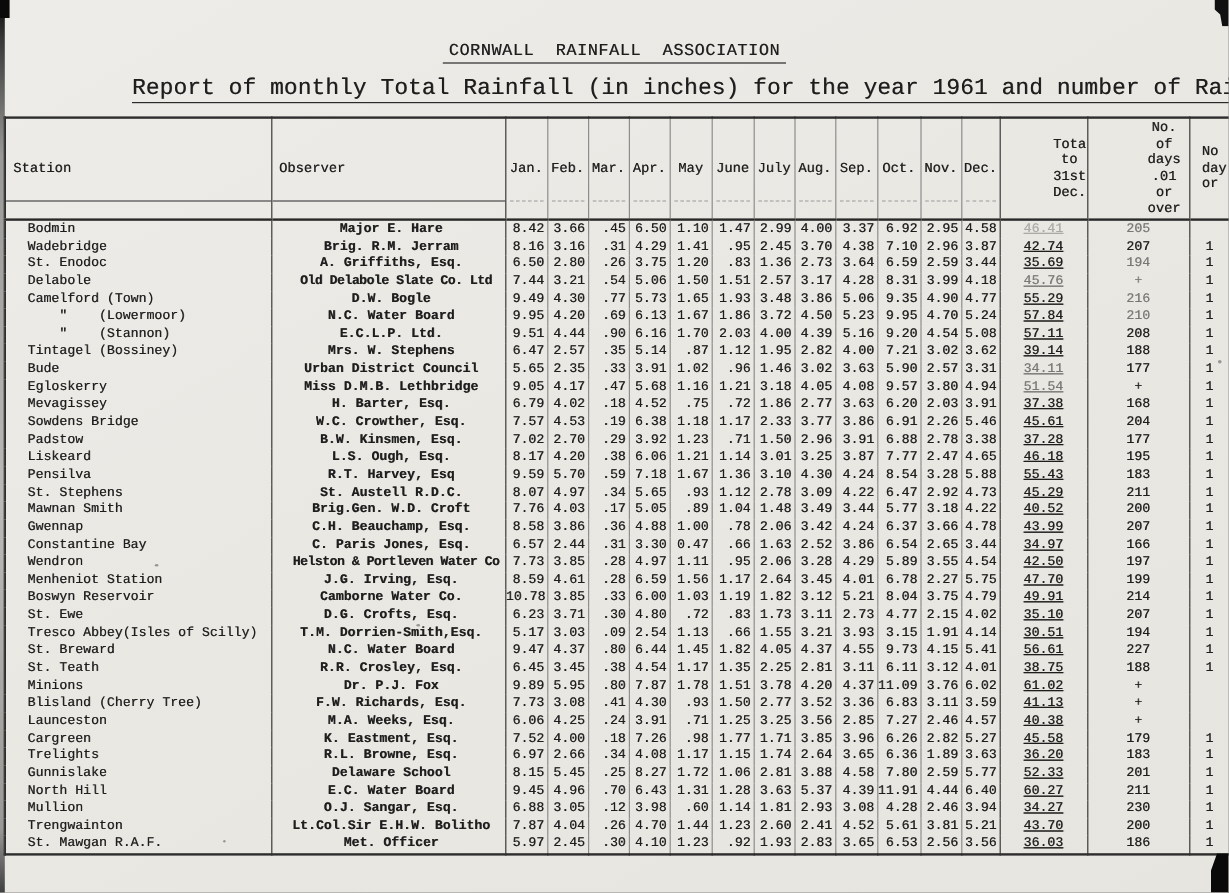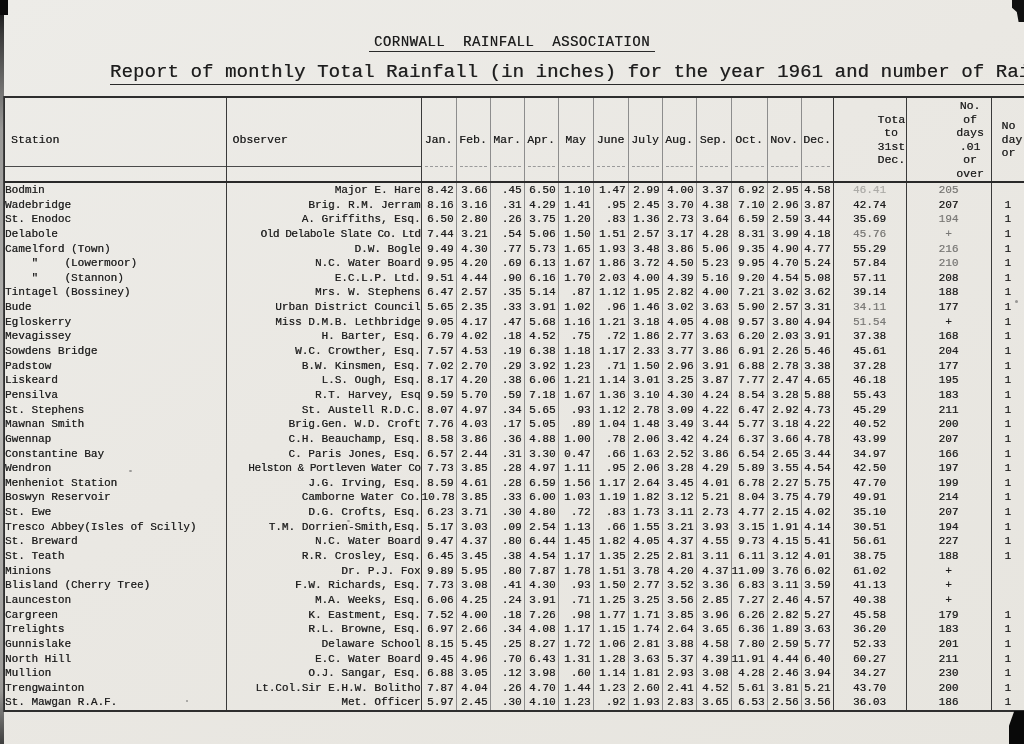--- a/index.html
+++ b/index.html
@@ -37,26 +37,26 @@
     content:'';position:absolute;left:0;right:0;bottom:14px;border-top:1px solid #4a4a4a;
   }
   th.h-month{text-align:center;border-right:1px solid #8d8d8d;margin-top:28px;}
   th.h-month::after{
     content:'';position:absolute;left:3px;right:3px;bottom:14px;border-top:1px dashed #9a9a9a;
   }
   th.h-month-last{border-right:1px solid #3a3a3a;}
   th.h-total,th.h-days{text-align:center;border-right:1px solid #3a3a3a;padding-left:44px;}
   th.h-cut{text-align:left;padding-left:10px;}
   tbody td{font-size:11px;height:14.64px;line-height:14.64px;padding:0;}
-  td.c-station{border-right:1px solid #3a3a3a;text-align:left;padding-left:0;white-space:pre;}
-  td.c-observer{border-right:1px solid #3a3a3a;text-align:right;padding-left:5px;white-space:pre;}
+  td.c-station{border-right:1px solid #3a3a3a;text-align:left;padding-left:18px;white-space:pre;}
+  td.c-observer{border-right:1px solid #3a3a3a;text-align:center;padding-left:5px;white-space:pre;font-weight:bold;}
   td.c-observer.tight{letter-spacing:-0.45px;padding-left:13px;}
   td.c-month{border-right:1px solid #8d8d8d;text-align:right;padding-right:2px;}
   td.c-month.last-month{border-right:1px solid #3a3a3a;}
-  td.c-total{border-right:1px solid #3a3a3a;text-align:center;}
+  td.c-total{border-right:1px solid #3a3a3a;text-align:center;text-decoration:underline;}
   td.c-days{border-right:1px solid #3a3a3a;text-align:center;}
   td.c-cut{text-align:left;padding-left:13px;}
   .fade1{opacity:.3;filter:blur(.3px);}
   .fade2{opacity:.55;}
   
   .edge-left{
     position:absolute;left:0;top:0;width:4px;height:744px;pointer-events:none;
     background:linear-gradient(180deg,#0b0b0b 0px,#3a3a3a 34px,rgba(85,85,85,.55) 130px,
       rgba(110,110,110,.38) 420px,rgba(75,75,75,.5) 690px,#3f3f3f 744px);
   }

